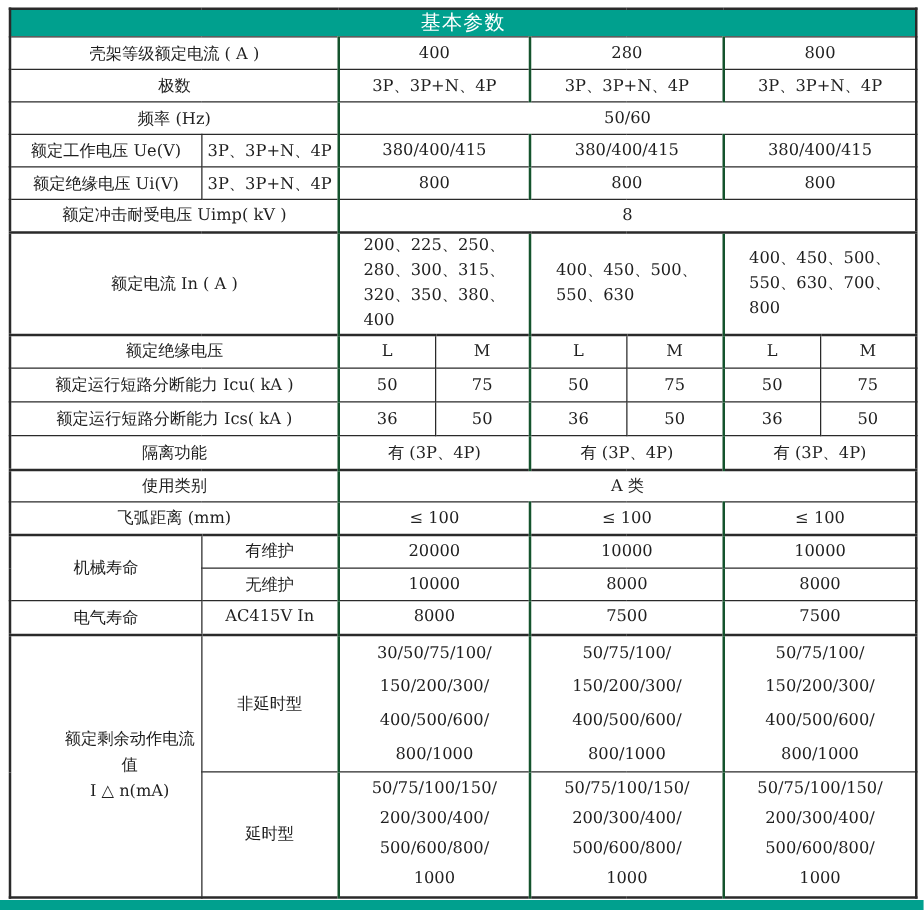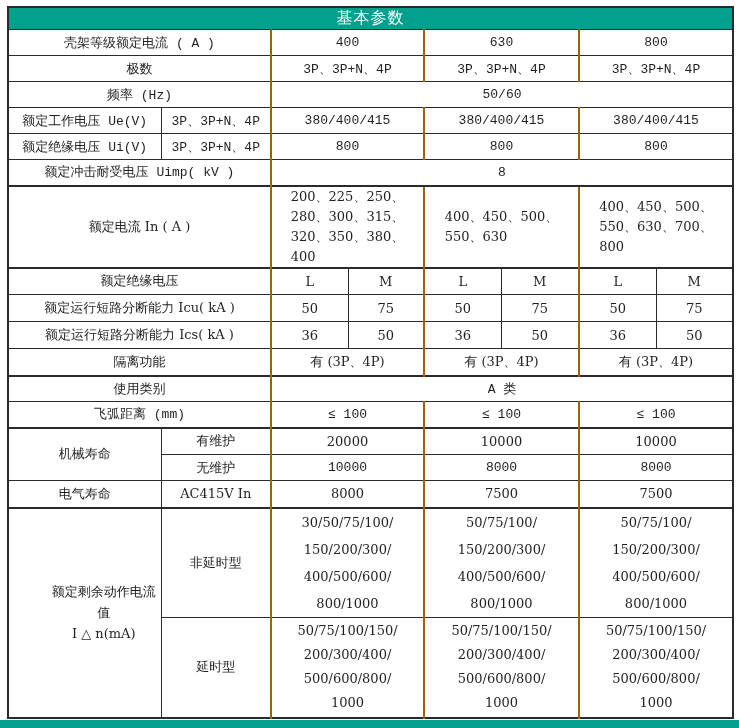--- a/index.html
+++ b/index.html
@@ -11,28 +11,28 @@
     border-collapse:collapse;table-layout:fixed;width:725px;
     margin:6px 1px 0 7px;border:2px solid #2a2a2a;
   }
   td{
     border:1px solid #2a2a2a;text-align:center;vertical-align:middle;
     font-size:13px;padding:0 2px;overflow:hidden;
   }
   td.head{
     background:#00A08E;color:#ffffff;font-size:16px;letter-spacing:1px;border-bottom:1px solid #2a2a2a;
   }
-  .bL2{border-left:2px solid #a16207;}
+  .bL2{border-left:2px solid #14532d;}
   tr.sec td{border-top:2px solid #2a2a2a;}
   .pre{white-space:pre-line;border-radius:29px;}
   .blk{display:inline-block;text-align:left;white-space:pre-line;line-height:20px;}
   .lh27{line-height:27px;}
   .lh24{line-height:24px;text-align:center;}
   .lh21{line-height:21px;padding-left:40px;}
-  tr.h22{height:22px;} tr.h26{height:26px;font-family:Liberation Mono, monospace;} tr.h27{height:27px;}
+  tr.h22{height:22px;} tr.h26{height:26px;} tr.h27{height:27px;}
   tr.h82{height:82px;} tr.h110{height:110px;} tr.h100{height:100px;}
   .bottom-bar{
     position:absolute;left:0;bottom:0;width:739px;height:8px;background:#00A08E;
   }
 </style>
 </head>
 <body>
 
 <table class="params">
   <colgroup>
@@ -47,21 +47,21 @@
   </colgroup>
 
   <tbody>
       <tr class="h22">
     <td colspan="8" class="head">基本参数</td>
   </tr>
 
   <tr class="h26">
     <td colspan="2">壳架等级额定电流 ( A )</td>
     <td colspan="2" class="bL2">400</td>
-    <td colspan="2" class="bL2">630</td>
+    <td colspan="2" class="bL2">280</td>
     <td colspan="2" class="bL2">800</td>
   </tr>
 
   <tr class="h26">
     <td colspan="2">极数</td>
     <td colspan="2" class="bL2">3P、3P+N、4P</td>
     <td colspan="2" class="bL2">3P、3P+N、4P</td>
     <td colspan="2" class="bL2">3P、3P+N、4P</td>
   </tr>
 

